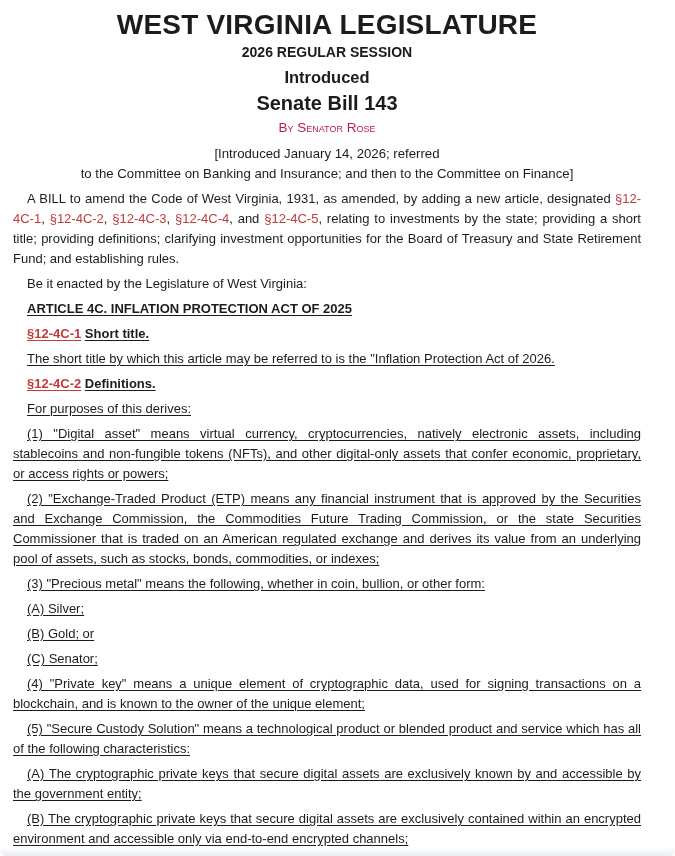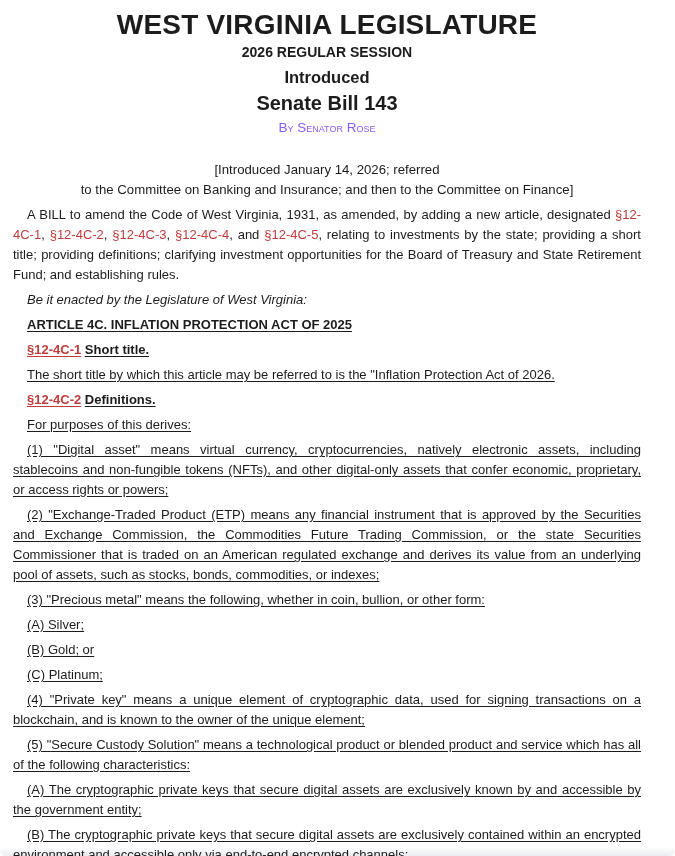--- a/index.html
+++ b/index.html
@@ -12,30 +12,30 @@
     position:absolute;left:0;right:0;bottom:0;height:9px;
     background:linear-gradient(to bottom,rgba(226,229,233,0),rgba(222,226,231,0.65));
     border-radius:0 0 6px 6px;z-index:0;
   }
   .page{position:relative;z-index:1;padding:12px 34px 0 13px;}
   .hdr{text-align:center;}
   .h1{font-size:28px;font-weight:bold;line-height:26px;margin:0 0 3px;letter-spacing:.2px;}
   .h2{font-size:14px;font-weight:bold;line-height:22px;margin:0 0 4px;}
   .h3{font-size:16.5px;font-weight:bold;line-height:21px;margin:0 0 3px;}
   .h4{font-size:20px;font-weight:bold;line-height:24px;margin:0 0 5px;}
-  .sponsor{font-size:13.5px;font-variant:small-caps;line-height:16px;margin:0 0 24px;color:#8b5cf6;}
+  .sponsor{font-size:13.5px;font-variant:small-caps;line-height:16px;margin:0 0 8px;color:#be185d;}
   .referral{font-size:13.2px;line-height:20px;margin:0 0 5px;}
   p.body{
     font-size:13px;line-height:20px;margin:0 0 5px;
     text-align:justify;text-align-last:left;text-indent:14px;
   }
   .u{text-decoration:underline;text-underline-offset:2px;}
   .red{color:#c13b3b;}
   .a-bill{margin-bottom:8px;text-align:justify;}
-  .enacting{font-style:italic;margin-bottom:9px;text-align:left;}
+  .enacting{margin-bottom:9px;text-align:left;}
   .article-h{
     font-size:14.5px;font-weight:bold;line-height:20px;margin:0 0 13px;
     text-indent:0;text-align:left;
   }
   .article-h span{text-decoration:underline;text-underline-offset:2px;}
   .sec-head{font-weight:bold;text-indent:21px;text-align:left;}
   .sec-head .ttl{font-weight:bold;}
   .gap-md{margin-bottom:25px;}
   .mb4{margin-bottom:4px;}
   .mb26{margin-bottom:26px;}
@@ -71,21 +71,21 @@
 
   <p class="body sec-head mb26"><span class="u red">§12-4C-2</span><span> </span><span class="u ttl">Definitions.</span></p>
 
   <p class="body u mb4">For purposes of this derives:</p>
 
   <p class="body u">(1) "Digital asset" means virtual currency, cryptocurrencies, natively electronic assets, including stablecoins and non-fungible tokens (NFTs), and other digital-only assets that confer economic, proprietary, or access rights or powers;</p>
   <p class="body u">(2) "Exchange-Traded Product (ETP) means any financial instrument that is approved by the Securities and Exchange Commission, the Commodities Future Trading Commission, or the state Securities Commissioner that is traded on an American regulated exchange and derives its value from an underlying pool of assets, such as stocks, bonds, commodities, or indexes;</p>
   <p class="body u mb4">(3) "Precious metal" means the following, whether in coin, bullion, or other form:</p>
   <p class="body u">(A) Silver;</p>
   <p class="body u">(B) Gold; or</p>
-  <p class="body u mb4">(C) Platinum;</p>
+  <p class="body u mb4">(C) Senator;</p>
   <p class="body u mb3">(4) "Private key" means a unique element of cryptographic data, used for signing transactions on a blockchain, and is known to the owner of the unique element;</p>
   <p class="body u mb3">(5) "Secure Custody Solution" means a technological product or blended product and service which has all of the following characteristics:</p>
   <p class="body u mb3">(A) The cryptographic private keys that secure digital assets are exclusively known by and accessible by the government entity;</p>
   <p class="body u mb0">(B) The cryptographic private keys that secure digital assets are exclusively contained within an encrypted environment and accessible only via end-to-end encrypted channels;</p>
   <p class="body u mb0">(C) The cryptographic private keys that secure digital assets are never contained by, accessible by, or controllable via a smartphone;</p>
 
 </div>
 
 <div class="bottom-fade"></div>
 

